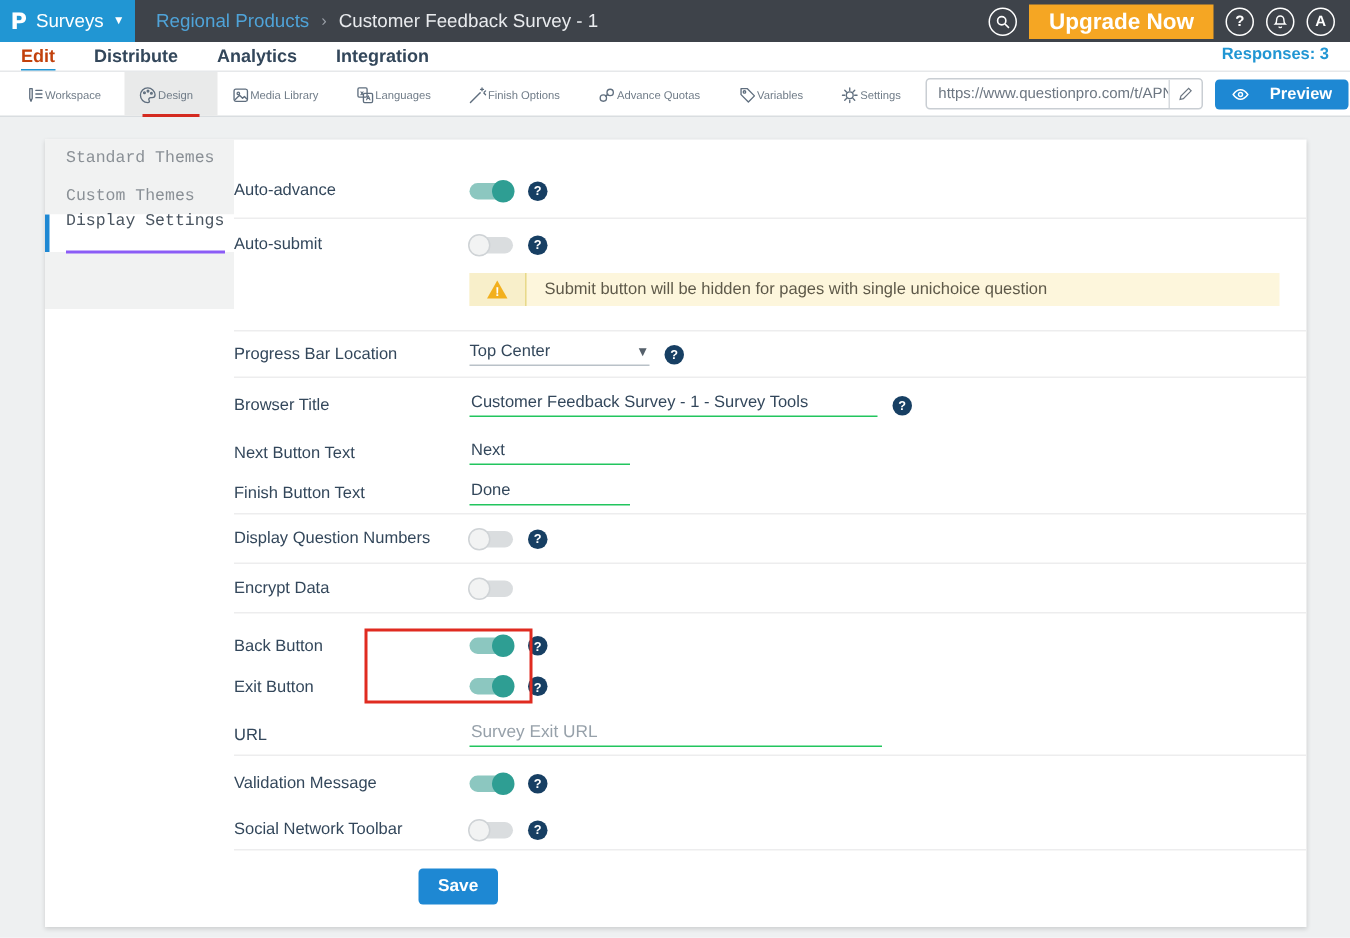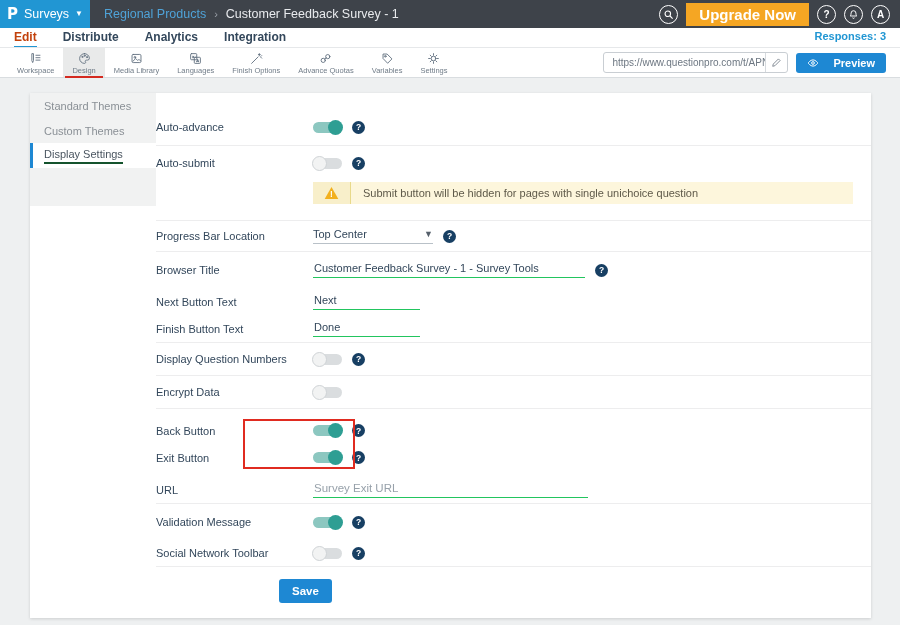--- a/index.html
+++ b/index.html
@@ -29,22 +29,22 @@
   
   .navbar { height:20px; background:#fff; display:flex; align-items:flex-start;
     padding:2px 14px 0 14px; gap:26px; border-bottom:1px solid #e6e8ea; }
   .nav-item { font-size:12px; font-weight:bold; color:#33475b; cursor:pointer; padding-bottom:2px; }
   .nav-item.active { color:#c2410c; border-bottom:1px solid #2196d3; }
   .responses { margin-left:auto; font-size:11px; font-weight:bold; color:#2196d3; }
 
   
   .toolbar { height:30px; background:#fff; border-bottom:1px solid #d9dde0;
     display:flex; align-items:stretch; padding-left:8px; }
-  .tool-tab { display:flex; flex-direction:column; align-items:center;
-    justify-content:center; padding:2px 9px 1px 9px; cursor:pointer; position:relative; }
+  .tool-tab { display:flex; flex-direction:row; align-items:center;
+    justify-content:center; padding:2px 16px 1px 9px; cursor:pointer; position:relative; }
   .tool-tab svg { width:13px; height:13px; stroke:#5f6e7e; fill:none;
     stroke-width:1.1; stroke-linecap:round; stroke-linejoin:round; }
   .tool-label { font-size:7.5px; color:#707c88; margin-top:1px; white-space:nowrap; }
   .tool-tab.active { background:#e9eaea; }
   .tab-red-line { height:2px; width:38px; background:#d42a20; position:absolute;
     bottom:-1px; left:50%; transform:translateX(-50%); }
   .toolbar-right { margin-left:auto; display:flex; align-items:center; gap:8px; padding-right:14px; }
   .url-box { display:flex; align-items:center; border:1px solid #c9ced3; border-radius:3px;
     height:21px; width:185px; overflow:hidden; background:#fff; }
   .url-text { flex:1; font-size:10px; color:#6d7782; padding-left:8px; white-space:nowrap;
@@ -57,25 +57,25 @@
     font-size:11px; font-weight:bold; padding:4px 11px; display:flex; align-items:center;
     gap:14px; cursor:pointer; font-family:inherit; }
   .preview-btn svg { width:12px; height:12px; stroke:#fff; fill:none; stroke-width:1.3; }
 
   
   .page { position:relative; height:547px; }
   .card { position:absolute; left:30px; right:29px; top:15px; bottom:7px; background:#fff;
     box-shadow:0 1px 3px rgba(0,0,0,.14); display:flex; }
 
   
-  .sidebar { width:126px; flex-shrink:0; }
+  .sidebar { width:126px; flex-shrink:0;font-family:Liberation Mono, monospace; }
   .side-item { height:25px; display:flex; align-items:center; padding-left:14px;
     font-size:11px; color:#8a9096; background:#f1f2f2; cursor:pointer; }
   .side-item.active { background:#fff; border-left:3px solid #1e88d3; padding-left:11px; color:#4a5560; }
-  .side-item.active .side-label { border-bottom:2px solid #14532d; padding-bottom:2px; }
+  .side-item.active .side-label { border-bottom:2px solid #8b5cf6; padding-bottom:13px; }
   .side-filler { height:38px; background:#f1f2f2; }
 
   
   .main { flex:1; padding-top:16px; font-size:11px; color:#33475b; position:relative; }
   .frow { display:flex; align-items:center; }
   .flabel { width:145px; flex-shrink:0; color:#33475b; }
   .fctrl { margin-left:12px; display:flex; align-items:center; gap:10px; }
   .divider { border-top:1px solid #ededee; }
 
   

